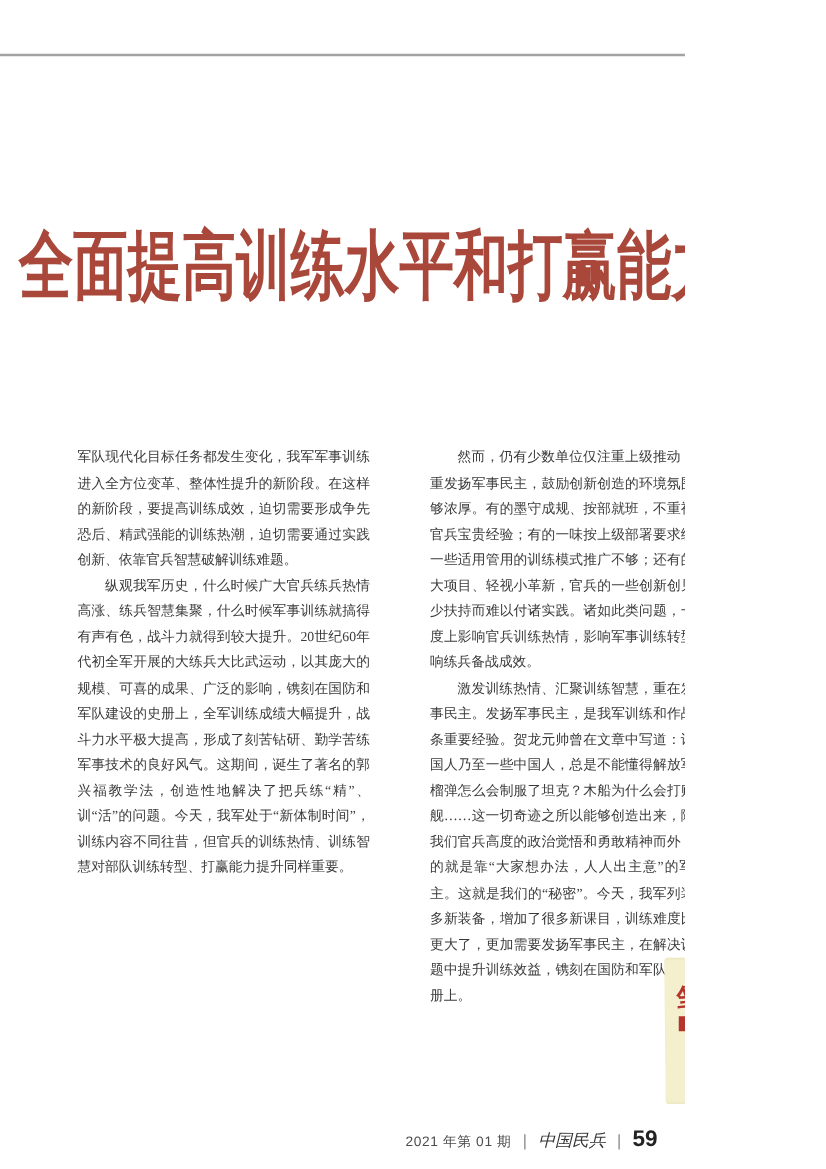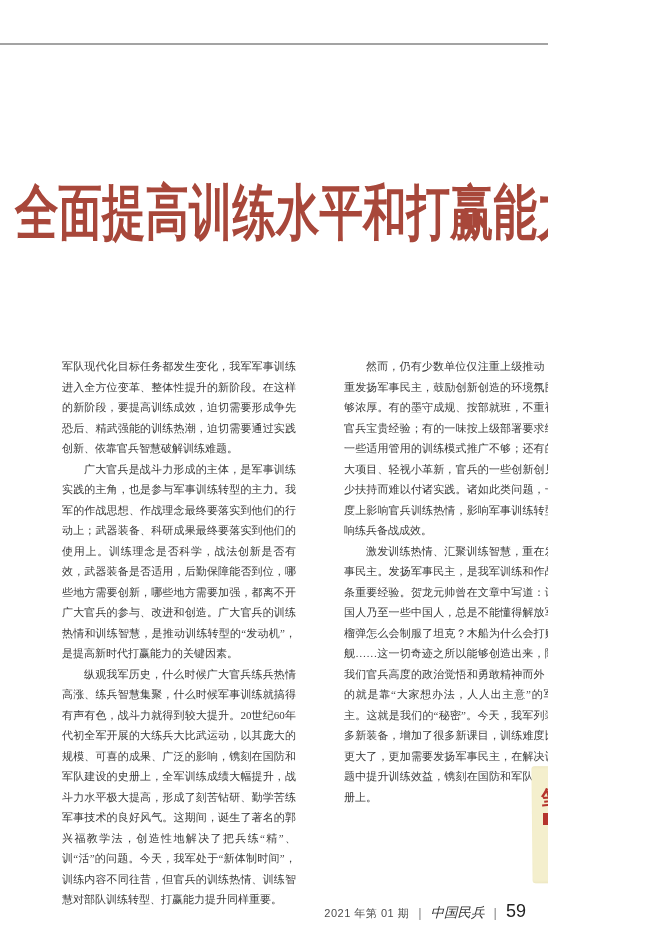--- a/index.html
+++ b/index.html
@@ -75,36 +75,35 @@
   
   .footer {
     position:absolute; right:22px; top:901px;
     display:flex; align-items:baseline; gap:9px;
     font-family:"Liberation Sans", sans-serif;
     white-space:nowrap;
   }
   .footer .issue { font-size:11px; color:#4d4d4d; letter-spacing:0.5px;text-align:right; }
   .footer .sep { font-size:13px; color:#8a8a8a; font-weight:300; }
   .footer .magazine { font-size:13.5px; color:#333333;font-style:italic; }
-  .footer .pageno { font-size:18px; color:#222222; font-weight:400; }
+  .footer .pageno { font-size:18px; color:#222222; font-weight:700; }
 </style>
 </head>
 <body>
 
 <div class="page">
 
   <div class="top-rule"></div>
   <div class="stripe-band"></div>
 
   <h1 class="title">全面提高训练水平和打赢能力</h1>
 
   <div class="columns">
     <div class="col">
       <p>军队现代化目标任务都发生变化，我军军事训练进入全方位变革、整体性提升的新阶段。在这样的新阶段，要提高训练成效，迫切需要形成争先恐后、精武强能的训练热潮，迫切需要通过实践创新、依靠官兵智慧破解训练难题。</p>
-      <p class="indent">广大官兵是战斗力形成的主体，是军事训练实践的主角，也是参与军事训练转型的主力。我军的作战思想、作战理念最终要落实到他们的行动上；武器装备、科研成果最终要落实到他们的使用上。训练理念是否科学，战法创新是否有效，武器装备是否适用，后勤保障能否到位，哪些地方需要创新，哪些地方需要加强，都离不开广大官兵的参与、改进和创造。广大官兵的训练热情和训练智慧，是推动训练转型的“发动机”，是提高新时代打赢能力的关键因素。</p>
       <p class="indent">纵观我军历史，什么时候广大官兵练兵热情高涨、练兵智慧集聚，什么时候军事训练就搞得有声有色，战斗力就得到较大提升。20世纪60年代初全军开展的大练兵大比武运动，以其庞大的规模、可喜的成果、广泛的影响，镌刻在国防和军队建设的史册上，全军训练成绩大幅提升，战斗力水平极大提高，形成了刻苦钻研、勤学苦练军事技术的良好风气。这期间，诞生了著名的郭兴福教学法，创造性地解决了把兵练“精”、训“活”的问题。今天，我军处于“新体制时间”，训练内容不同往昔，但官兵的训练热情、训练智慧对部队训练转型、打赢能力提升同样重要。</p>
     </div>
     <div class="col">
       <p class="indent">然而，仍有少数单位仅注重上级推动，不注重发扬军事民主，鼓励创新创造的环境氛围还不够浓厚。有的墨守成规、按部就班，不重视吸收官兵宝贵经验；有的一味按上级部署要求练，对一些适用管用的训练模式推广不够；还有的重视大项目、轻视小革新，官兵的一些创新创见因缺少扶持而难以付诸实践。诸如此类问题，一定程度上影响官兵训练热情，影响军事训练转型，影响练兵备战成效。</p>
       <p class="indent">激发训练热情、汇聚训练智慧，重在发扬军事民主。发扬军事民主，是我军训练和作战的一条重要经验。贺龙元帅曾在文章中写道：许多外国人乃至一些中国人，总是不能懂得解放军的手榴弹怎么会制服了坦克？木船为什么会打败了军舰……这一切奇迹之所以能够创造出来，除了靠我们官兵高度的政治觉悟和勇敢精神而外，主要的就是靠“大家想办法，人人出主意”的军事民主。这就是我们的“秘密”。今天，我军列装了很多新装备，增加了很多新课目，训练难度比以前更大了，更加需要发扬军事民主，在解决训练难题中提升训练效益，镌刻在国防和军队建设的史册上。</p>
       <div class="wrap-spacer"></div>
     </div>
   </div>
 
   <div class="badge">

